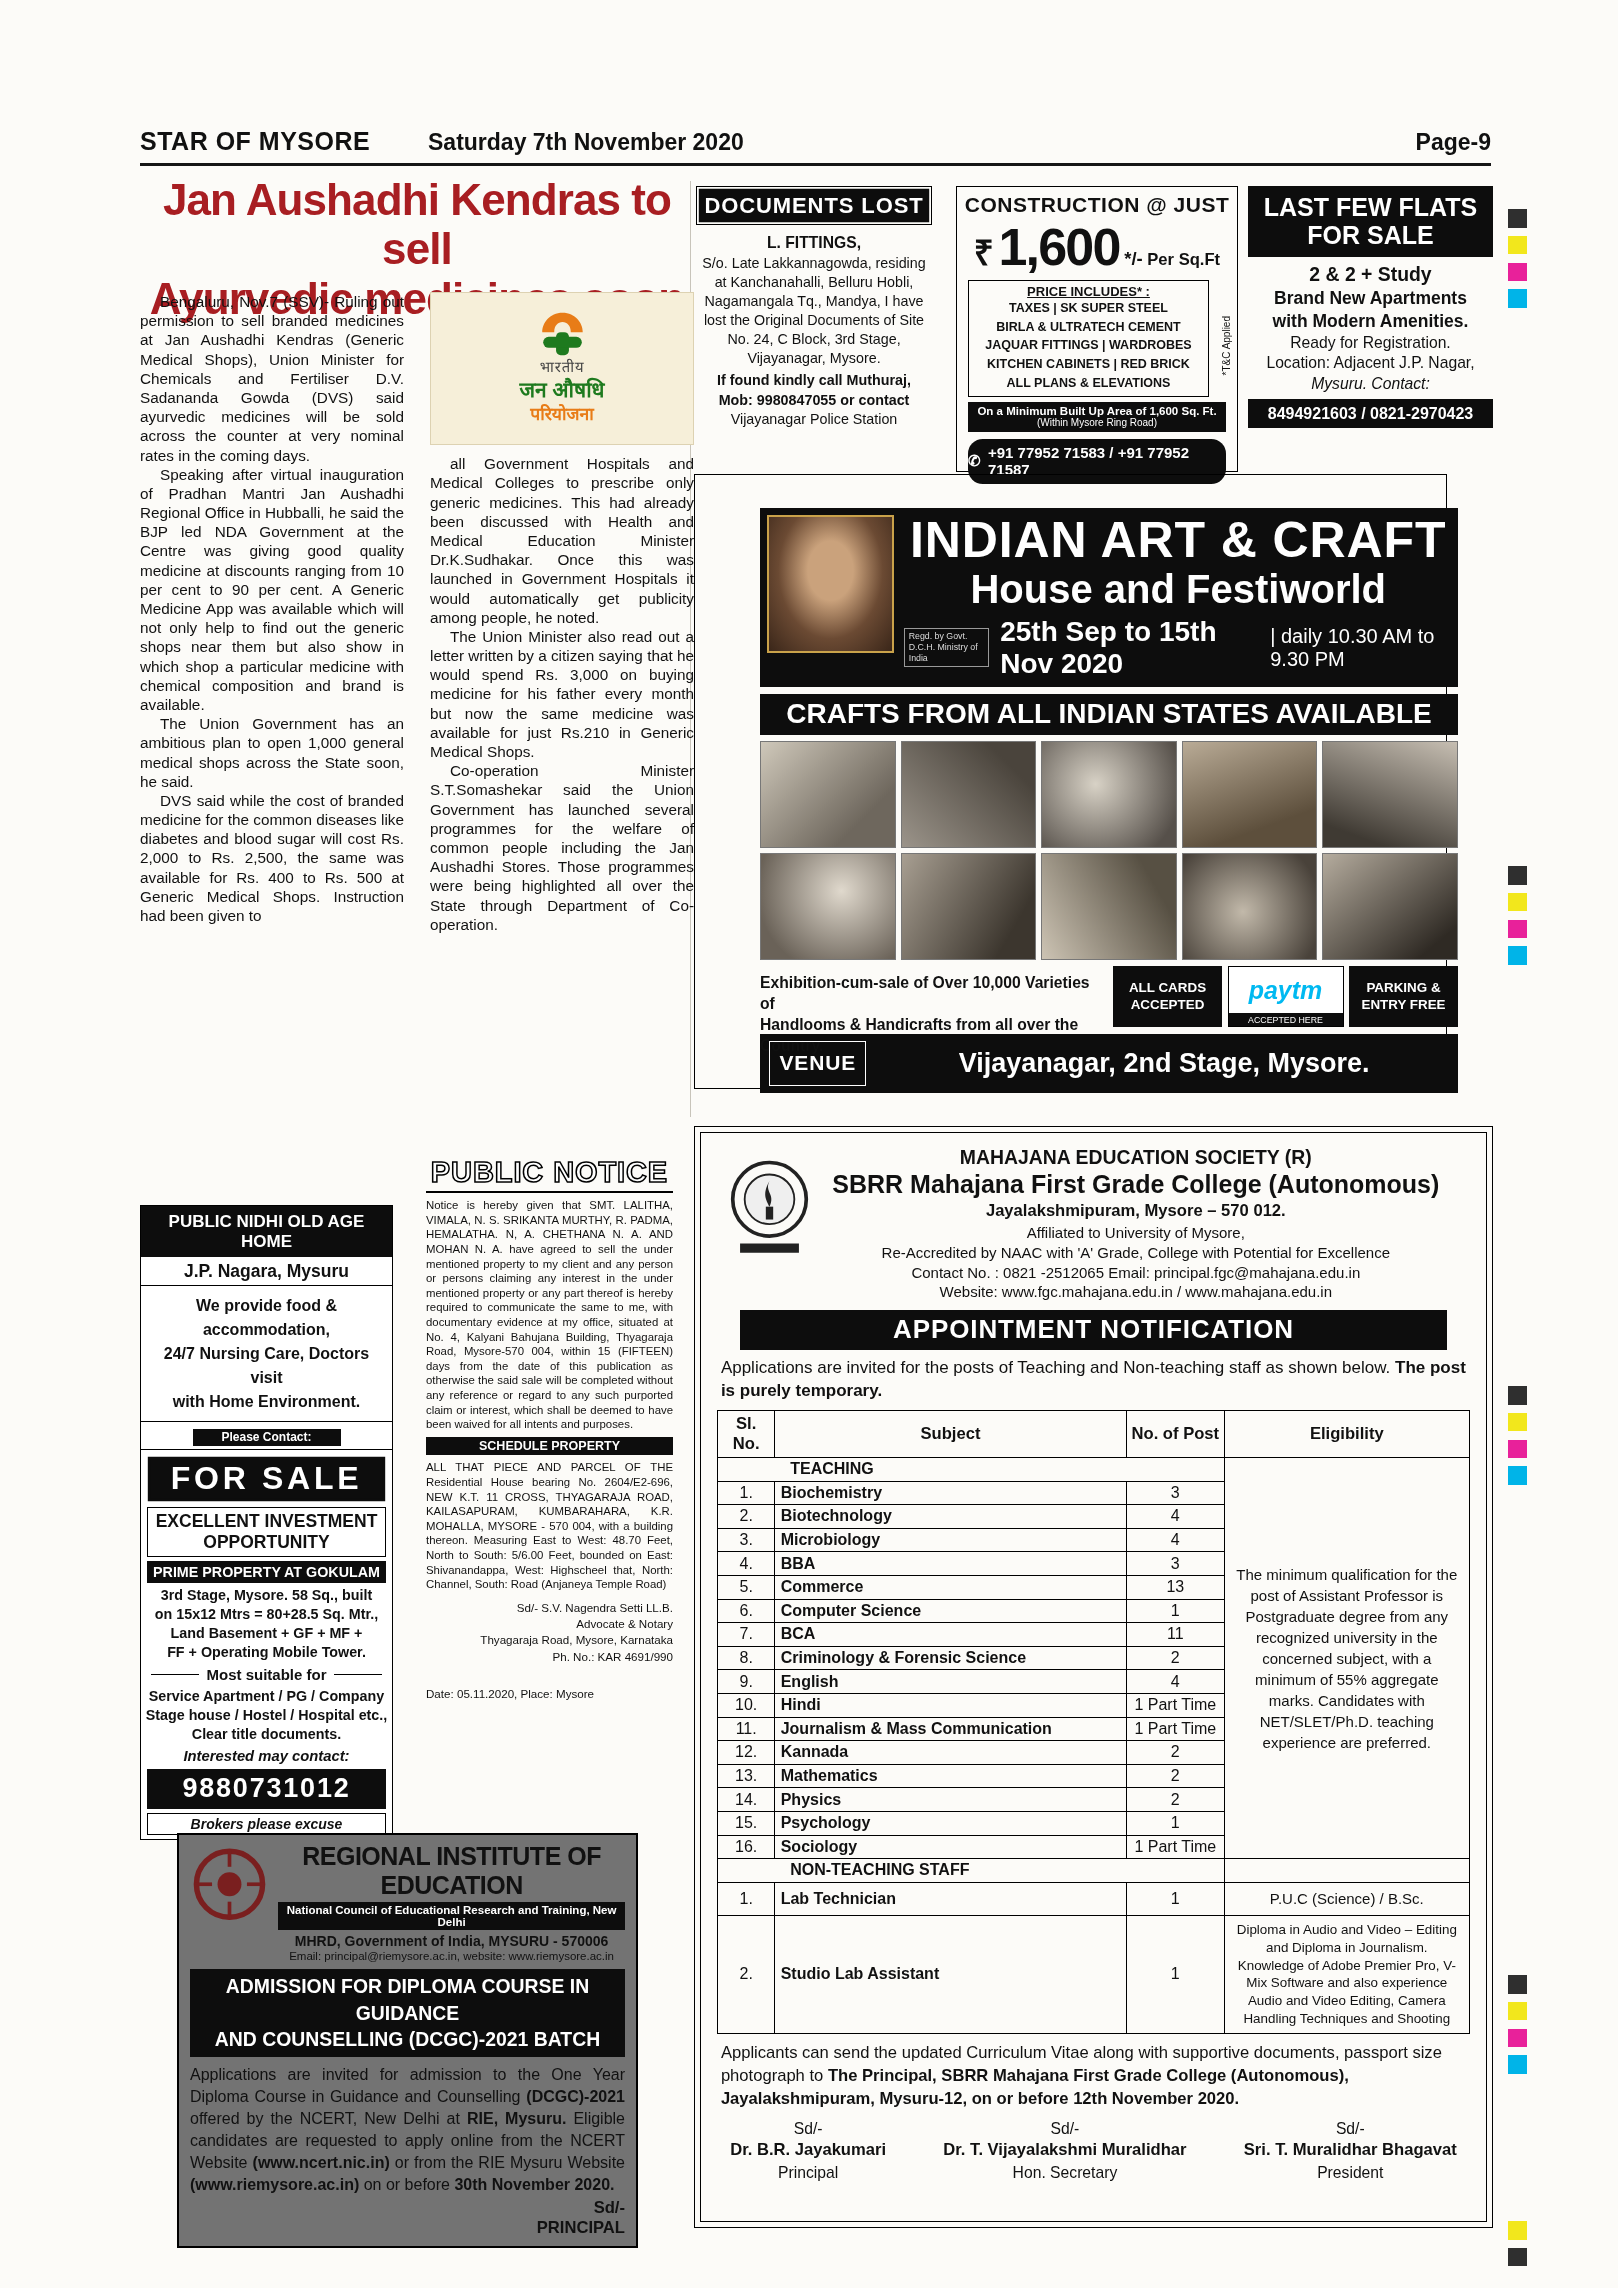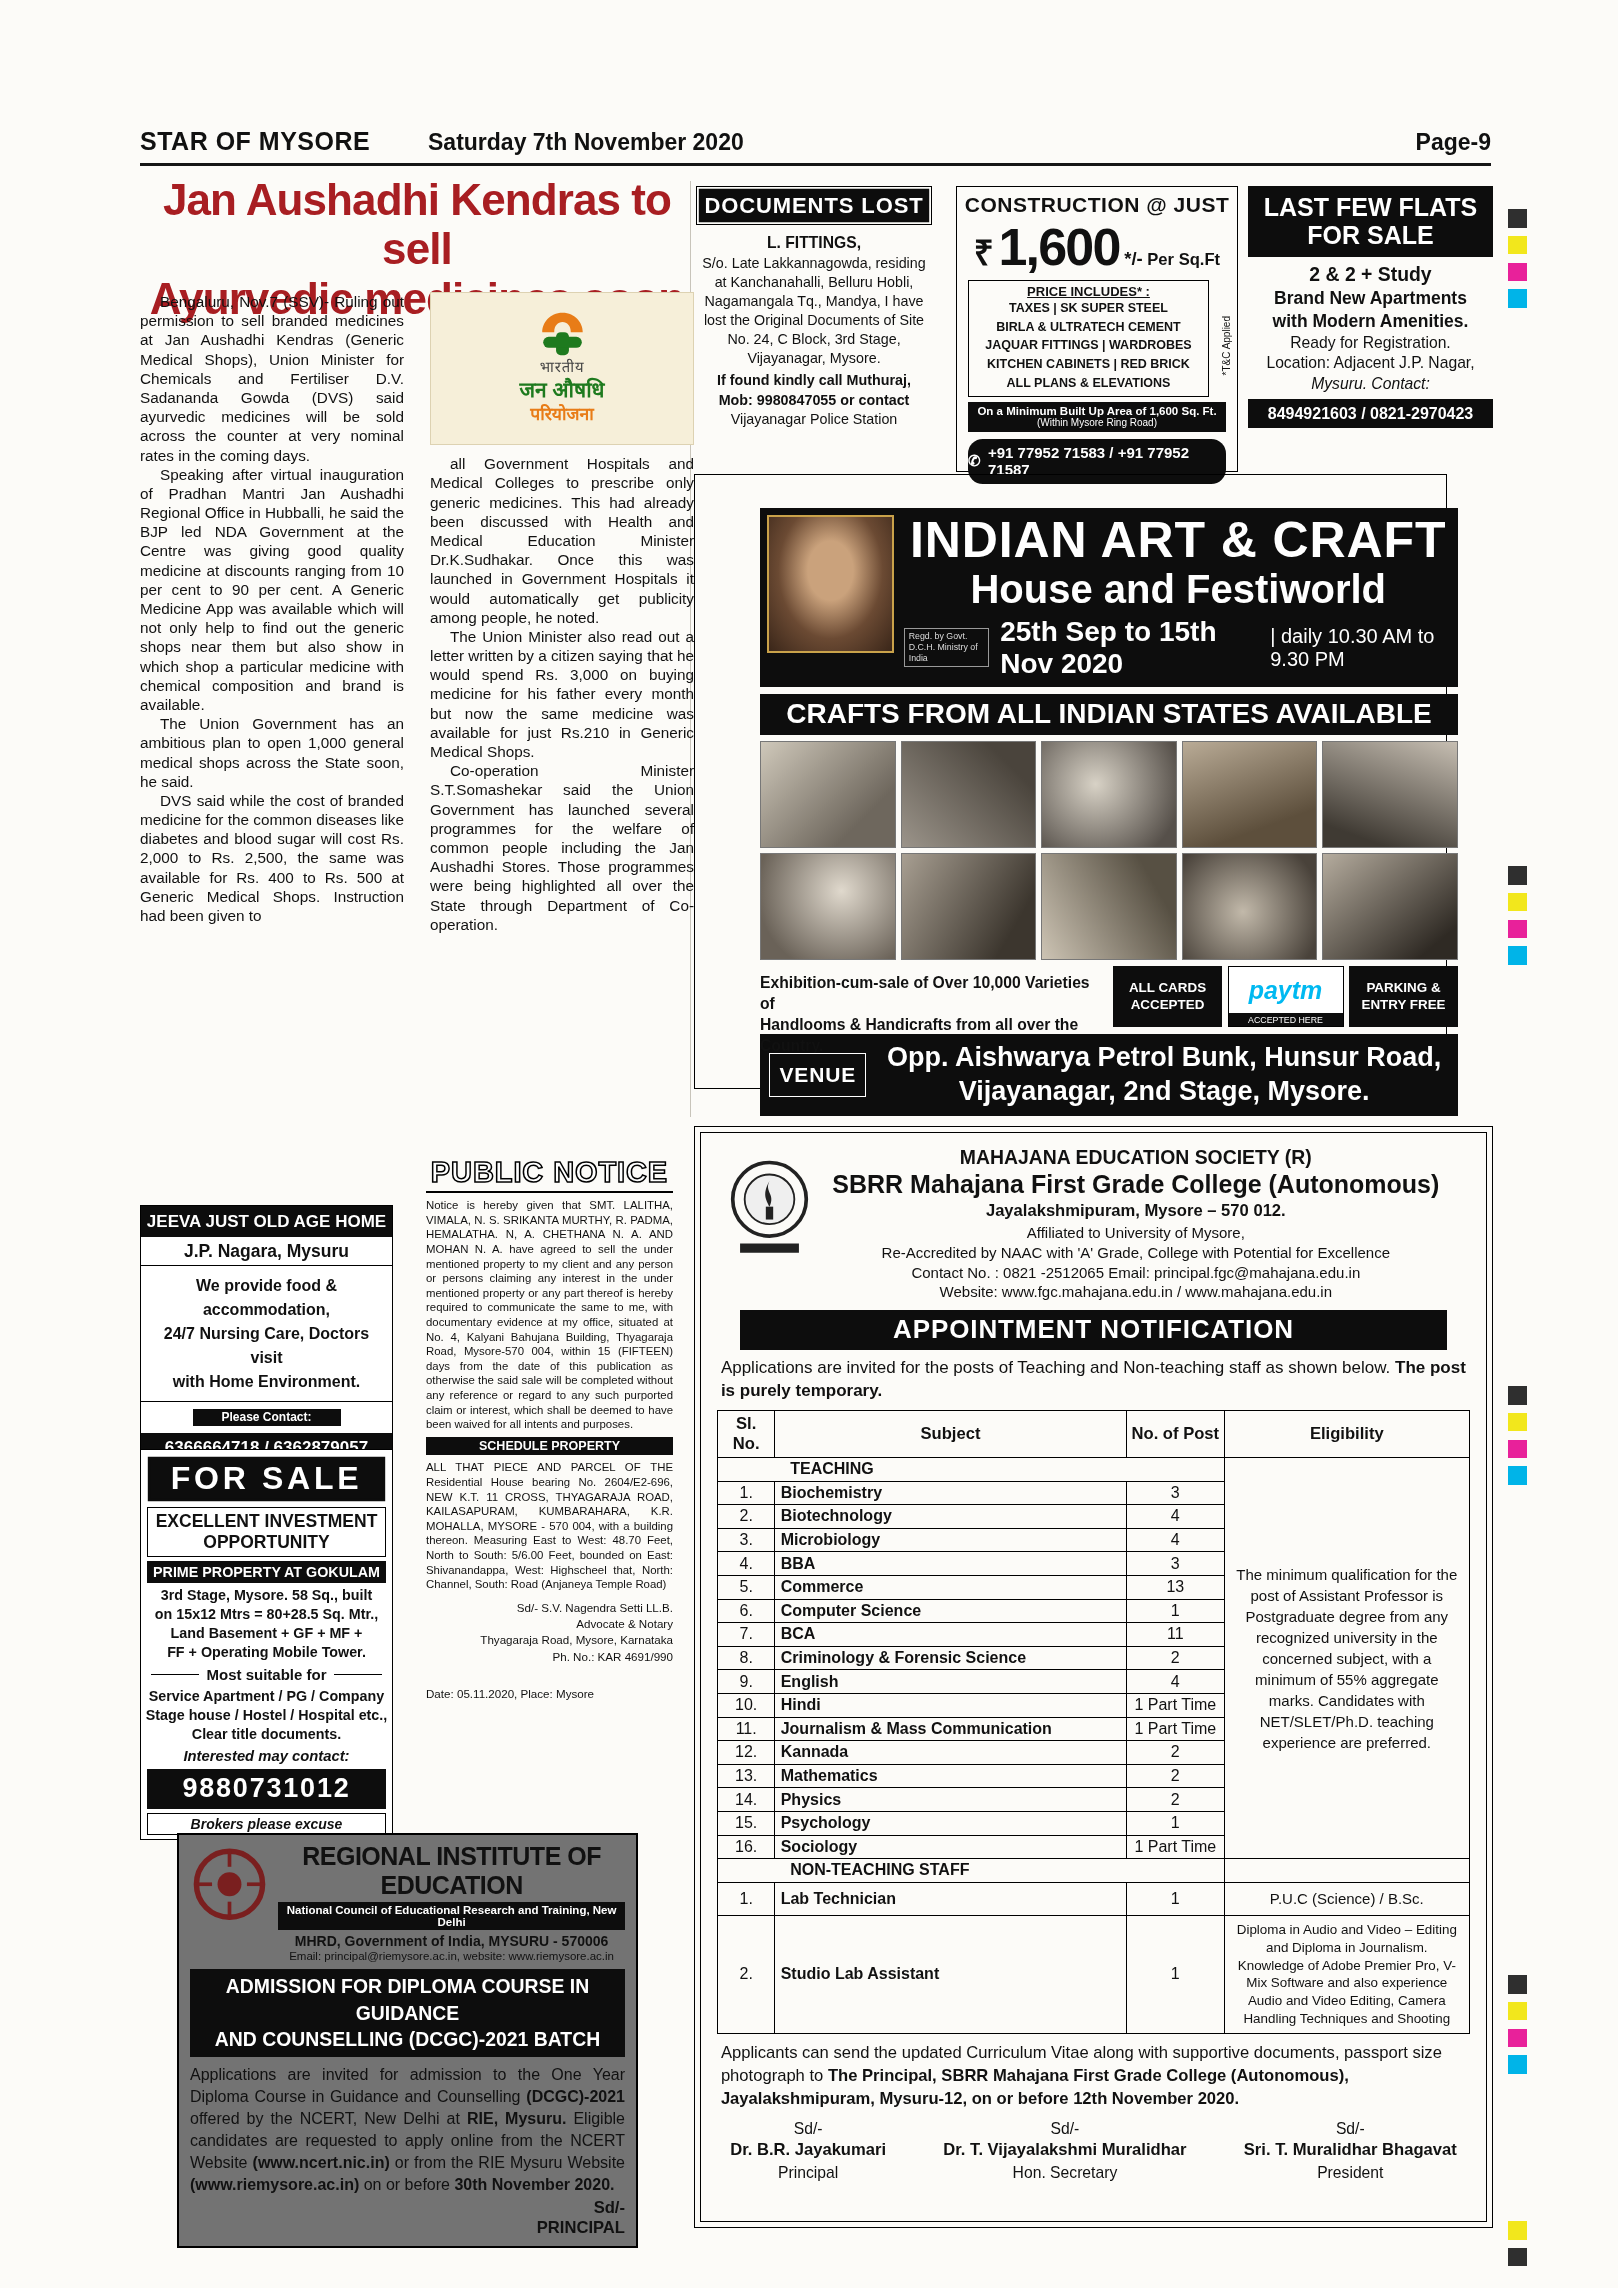--- a/index.html
+++ b/index.html
@@ -316,21 +316,20 @@
         <div class="art-park">
           <div>
             <div>PARKING &amp;</div>
             <div>ENTRY FREE</div>
           </div>
         </div>
       </div>
       <div class="art-venue">
         <div class="art-venue-box">VENUE</div>
         <div class="art-venue-lines">
-          <div>Opp. Aishwarya Petrol Bunk, Hunsur Road,</div>
           <div>Vijayanagar, 2nd Stage, Mysore.</div>
         </div>
       </div>
     </div>
   </div>
 
   <div class="abs pn">
     <div class="pn-title">PUBLIC NOTICE</div>
     <p>Notice is hereby given that SMT. LALITHA, VIMALA, N. S. SRIKANTA MURTHY, R. PADMA, HEMALATHA. N, A. CHETHANA N. A. AND MOHAN N. A. have agreed to sell the under mentioned property to my client and any person or persons claiming any interest in the under mentioned property or any part thereof is hereby required to communicate the same to me, with documentary evidence at my office, situated at No. 4, Kalyani Bahujana Building, Thyagaraja Road, Mysore-570 004, within 15 (FIFTEEN) days from the date of this publication as otherwise the said sale will be completed without any reference or regard to any such purported claim or interest, which shall be deemed to have been waived for all intents and purposes.</p>
     <div class="pn-sched">SCHEDULE PROPERTY</div>
@@ -338,21 +337,21 @@
     <div class="pn-sign">
       <div>Sd/- S.V. Nagendra Setti LL.B.</div>
       <div>Advocate &amp; Notary</div>
       <div>Thyagaraja Road, Mysore, Karnataka</div>
       <div>Ph. No.: KAR 4691/990</div>
     </div>
     <div class="pn-date">Date: 05.11.2020, Place: Mysore</div>
   </div>
 
   <div class="abs jeeva">
-    <div class="jeeva-head">JEEVA JUST OLD AGE HOME</div>
+    <div class="jeeva-head">PUBLIC NIDHI OLD AGE HOME</div>
     <div class="jeeva-sub">J.P. Nagara, Mysuru</div>
     <div class="jeeva-body">
       <div>We provide food &amp; accommodation,</div>
       <div>24/7 Nursing Care, Doctors visit</div>
       <div>with Home Environment.</div>
     </div>
     <div class="jeeva-contact">Please Contact:</div>
     <div class="jeeva-phone">6366664718 / 6362879057</div>
   </div>
 

